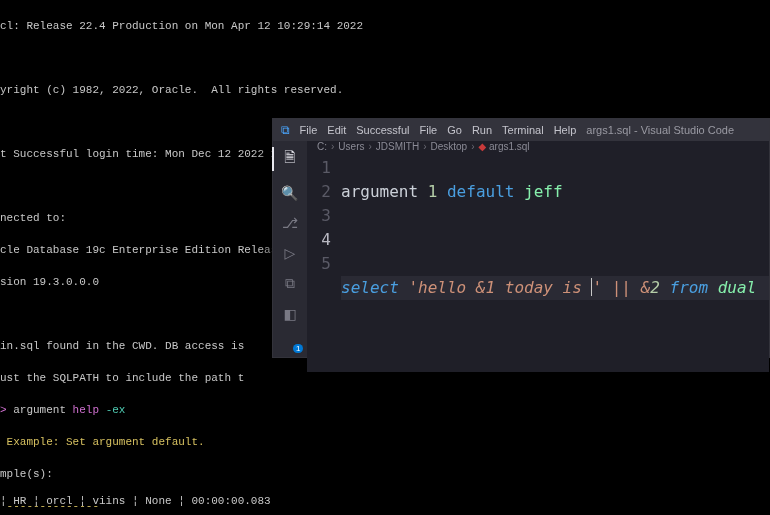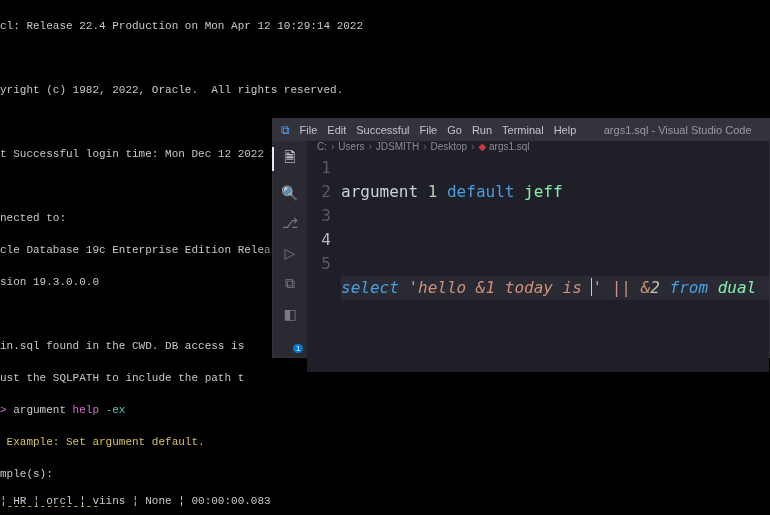--- a/index.html
+++ b/index.html
@@ -44,21 +44,21 @@
   background:#33333c;
   display:flex;
   align-items:center;
   gap:10px;
   padding-left:8px;
   color:#a5a5b0;
   font-size:11px;
 }
 .vscode .titlebar .vsicon { color:#4aa7ff; font-size:12px; }
 .vscode .titlebar .menu { color:#c4c4cc; }
-.vscode .titlebar .winTitle { flex:1; text-align:center; color:#9a9aa3; }
+.vscode .titlebar .winTitle { flex:1; color:#9a9aa3; }
 .vscode .body { display:flex; height:calc(100% - 22px); }
 .vscode .activitybar {
   width:34px;
   background:#2a2a33;
   display:flex;
   flex-direction:column;
   align-items:center;
   padding-top:6px;
   gap:14px;
   color:#7a7a85;

